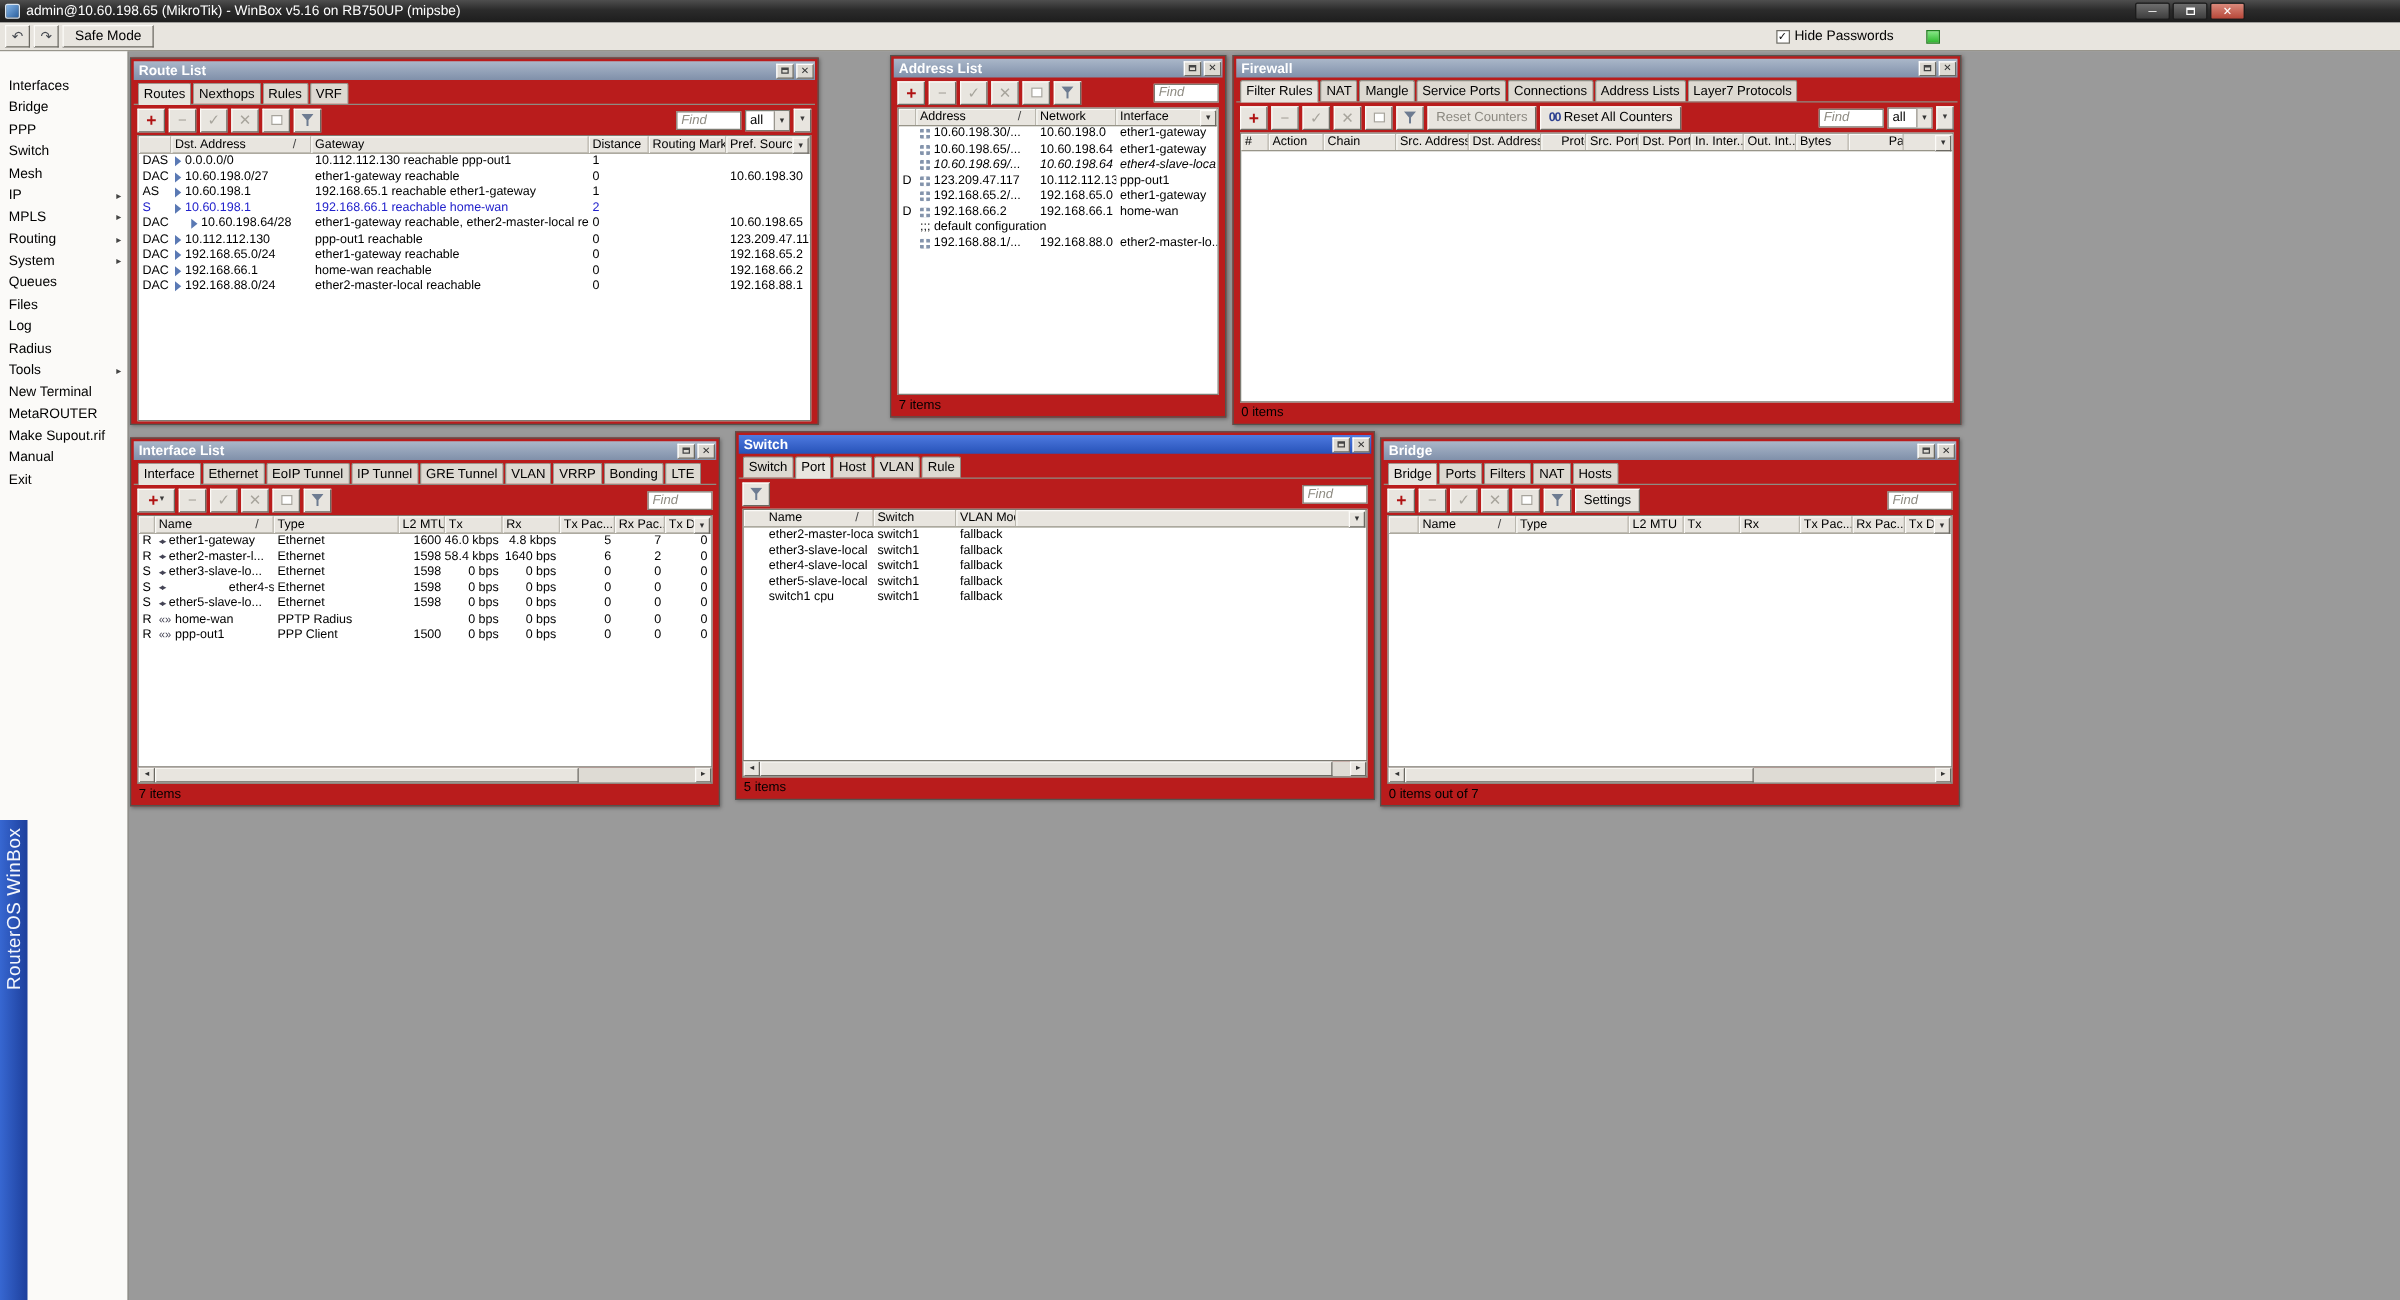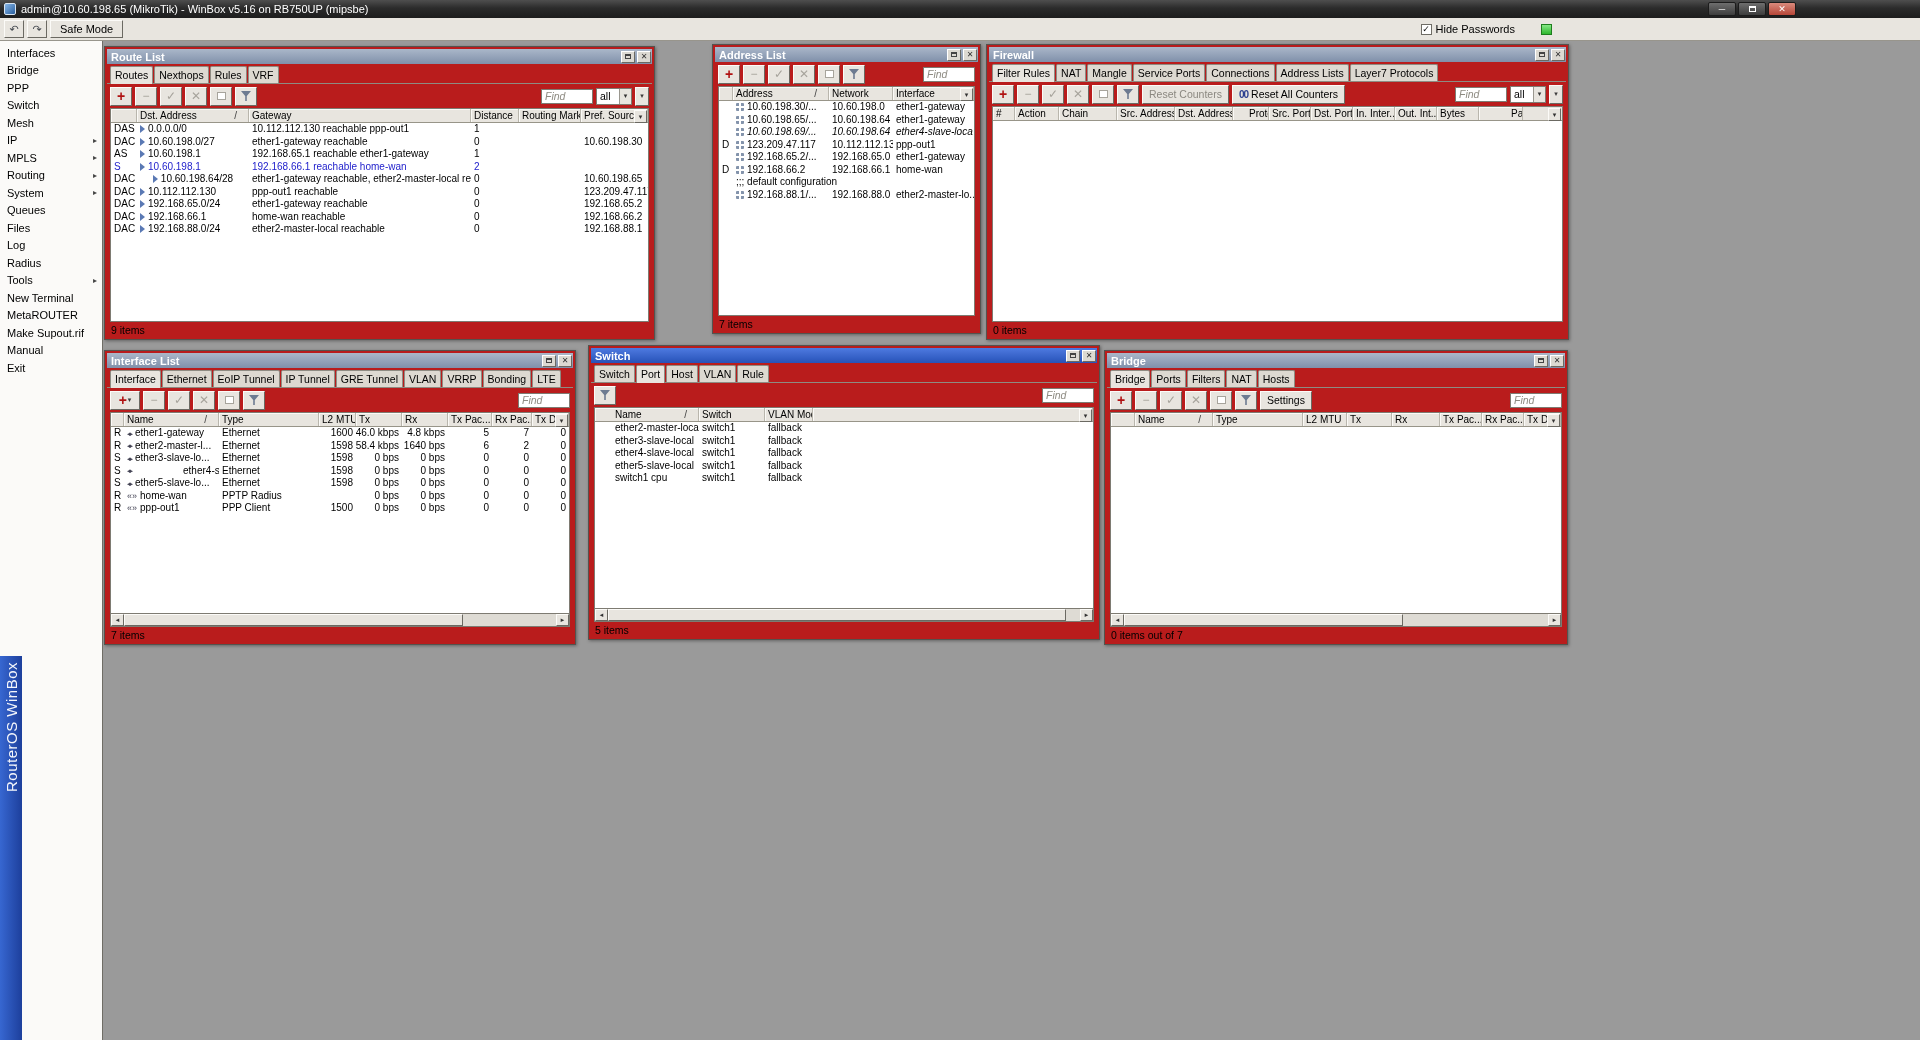--- a/index.html
+++ b/index.html
@@ -21,21 +21,21 @@
   .safemode { height:18px; padding:0 9px; font-size:11px; background:#e8e5df; border:1px solid; border-color:#fcfbf8 #6b6962 #6b6962 #fcfbf8; font-family:inherit; color:#000; }
   .tright { margin-left:auto; margin-right:364px; display:flex; align-items:center; gap:26px; }
   .chk { display:flex; align-items:center; }
   .chk .box { width:11px; height:11px; background:#fff; border:1px solid #6f6d66; font-size:9px; line-height:9px; text-align:center; color:#111; }
   .chk .lbl { font-size:11px; margin-left:4px; color:#000; }
   .greenind { width:11px; height:11px; background:linear-gradient(#86e886,#2eb82e); border:1px solid #1e7d1e; }
 
   
   .mainrow { position:absolute; top:41px; left:0; right:0; bottom:0; display:flex; }
   .sidebar { width:103px; background:#fbfaf8; border-right:1px solid #6f6d66; position:relative; flex:0 0 103px; }
-  .menu { padding-top:3px;text-align:center; }
+  .menu { padding-top:19px;text-align:center; }
   .menu-item { height:17.5px; display:flex; align-items:center; padding:0 5px 0 7px; font-size:11px; color:#000; cursor:default; }
   .mi-arrow { margin-left:auto; font-size:8px; color:#444; }
   .brand { position:absolute; left:0; bottom:0; width:22px; height:384px; background:linear-gradient(90deg,#3767d1,#1d3f9c); display:flex; justify-content:center; align-items:flex-start; }
   .brand span { writing-mode:vertical-rl; transform:rotate(180deg); color:rgba(255,255,255,.95); font-size:15px; letter-spacing:.5px; margin-top:6px; white-space:nowrap; }
   .mdi { flex:1; position:relative; background:#9a9a9a; overflow:hidden; }
 
   
   .win { position:absolute; display:flex; flex-direction:column; padding:2px; background:#b91c1c; border:1px solid #55534e; box-shadow:1px 1px 3px rgba(0,0,0,.35); }
   .tbar { flex:0 0 15px; display:flex; align-items:center; padding:0 1px 0 4px; background:linear-gradient(#aab7c9,#8090aa); }
   .win.active .tbar { background:linear-gradient(#4e7ae0,#2752b8); }
@@ -455,23 +455,20 @@
                   <span></span>
                 </div>
                 <div class="td" style="flex: 1 1 0%;">
                   <span>192.168.88.1</span>
                 </div>
               </div>
             </div>
           </div>
         <span class="colbtn">▾</span>
       </div>
-      <div class="status">
-          <span>9 items</span>
-        </div>
     </div>
 
     <div class="win" id="w-address">
       <div class="tbar">
         <span class="ttext">Address List</span>
         <span class="tbtns">
           <span class="tb"><span class="mx"></span></span>
           <span class="tb">✕</span>
         </span>
       </div>

